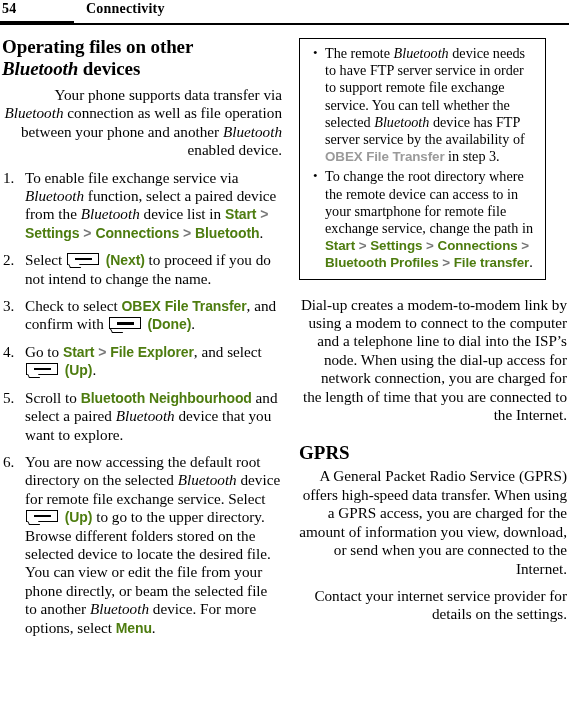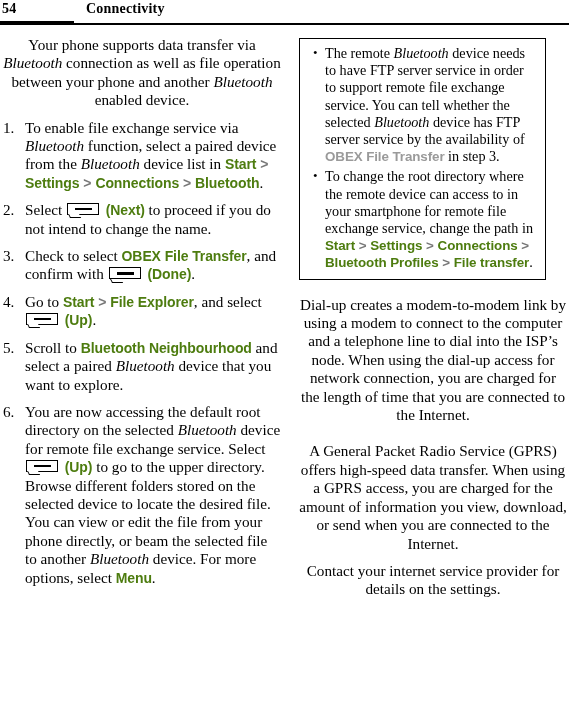--- a/index.html
+++ b/index.html
@@ -84,21 +84,21 @@
     font-size: 19px;
     line-height: 22px;
     margin: 0 0 3px 0;
   }
 
   p.body-text {
     font-family: "Liberation Serif", serif;
     font-size: 15.2px;
     line-height: 18.4px;
     margin: 0 0 9px 0;
-    text-align: center;
+    text-align: right;
   }
   p.body-text:last-child { margin-bottom: 0; }
 
   .it { font-style: italic; }
 
   
   .ui {
     font-family: "Liberation Sans", sans-serif;
     font-weight: bold;
     font-style: normal;
@@ -227,20 +227,24 @@
 
 <div class="page-header">
   <div class="page-number">54</div>
   <div class="header-title">Connectivity</div>
   <div class="header-rule-thick"></div>
   <div class="header-rule-thin"></div>
 </div>
 
 <div class="col col-left">
 
+  <h2 class="section-heading">
+    <span>Operating files on other</span><br>
+    <span class="it">Bluetooth</span><span> devices</span>
+  </h2>
 
   <p class="body-text"><span>Your phone supports data transfer via </span><span class="it">Bluetooth</span><span> connection as well as file operation between your phone and another </span><span class="it">Bluetooth</span><span> enabled device.</span></p>
 
   <ol class="steps">
 
     <li><span>To enable file exchange service via </span><span class="it">Bluetooth</span><span> function, select a paired device from the </span><span class="it">Bluetooth</span><span> device list in </span><span class="ui">Start</span><span class="ui-sep"> &gt; </span><span class="ui">Settings</span><span class="ui-sep"> &gt; </span><span class="ui">Connections</span><span class="ui-sep"> &gt; </span><span class="ui">Bluetooth</span><span>.</span></li>
 
     <li><span>Select </span><span class="softkey"><span class="sk-box"></span><span class="sk-bar"></span><span class="sk-tab"></span></span> <span class="ui">(Next)</span><span> to proceed if you do not intend to change the name.</span></li>
 
     <li><span>Check to select </span><span class="ui">OBEX File Transfer</span><span>, and confirm with </span><span class="softkey"><span class="sk-box"></span><span class="sk-bar"></span><span class="sk-tab"></span></span> <span class="ui">(Done)</span><span>.</span></li>
@@ -263,16 +267,17 @@
 
       <li><span>To change the root directory where the remote device can access to in your smartphone for remote file exchange service, change the path in </span><span class="ui">Start</span><span class="ui-sep"> &gt; </span><span class="ui">Settings</span><span class="ui-sep"> &gt; </span><span class="ui">Connections</span><span class="ui-sep"> &gt; </span><span class="ui">Bluetooth Profiles</span><span class="ui-sep"> &gt; </span><span class="ui">File transfer</span><span>.</span></li>
 
     </ul>
   </div>
 
   <p class="body-text">Dial-up creates a modem-to-modem link by using a modem to connect to the computer and a telephone line to dial into the ISP’s node. When using the dial-up access for network connection, you are charged for the length of time that you are connected to the Internet.</p>
 
   <div class="gap-small"></div>
 
+  <h2 class="heading-gprs">GPRS</h2>
   <p class="body-text">A General Packet Radio Service (GPRS) offers high-speed data transfer. When using a GPRS access, you are charged for the amount of information you view, download, or send when you are connected to the Internet.</p>
   <p class="body-text">Contact your internet service provider for details on the settings.</p>
 
 </div>
 
 </body></html>

